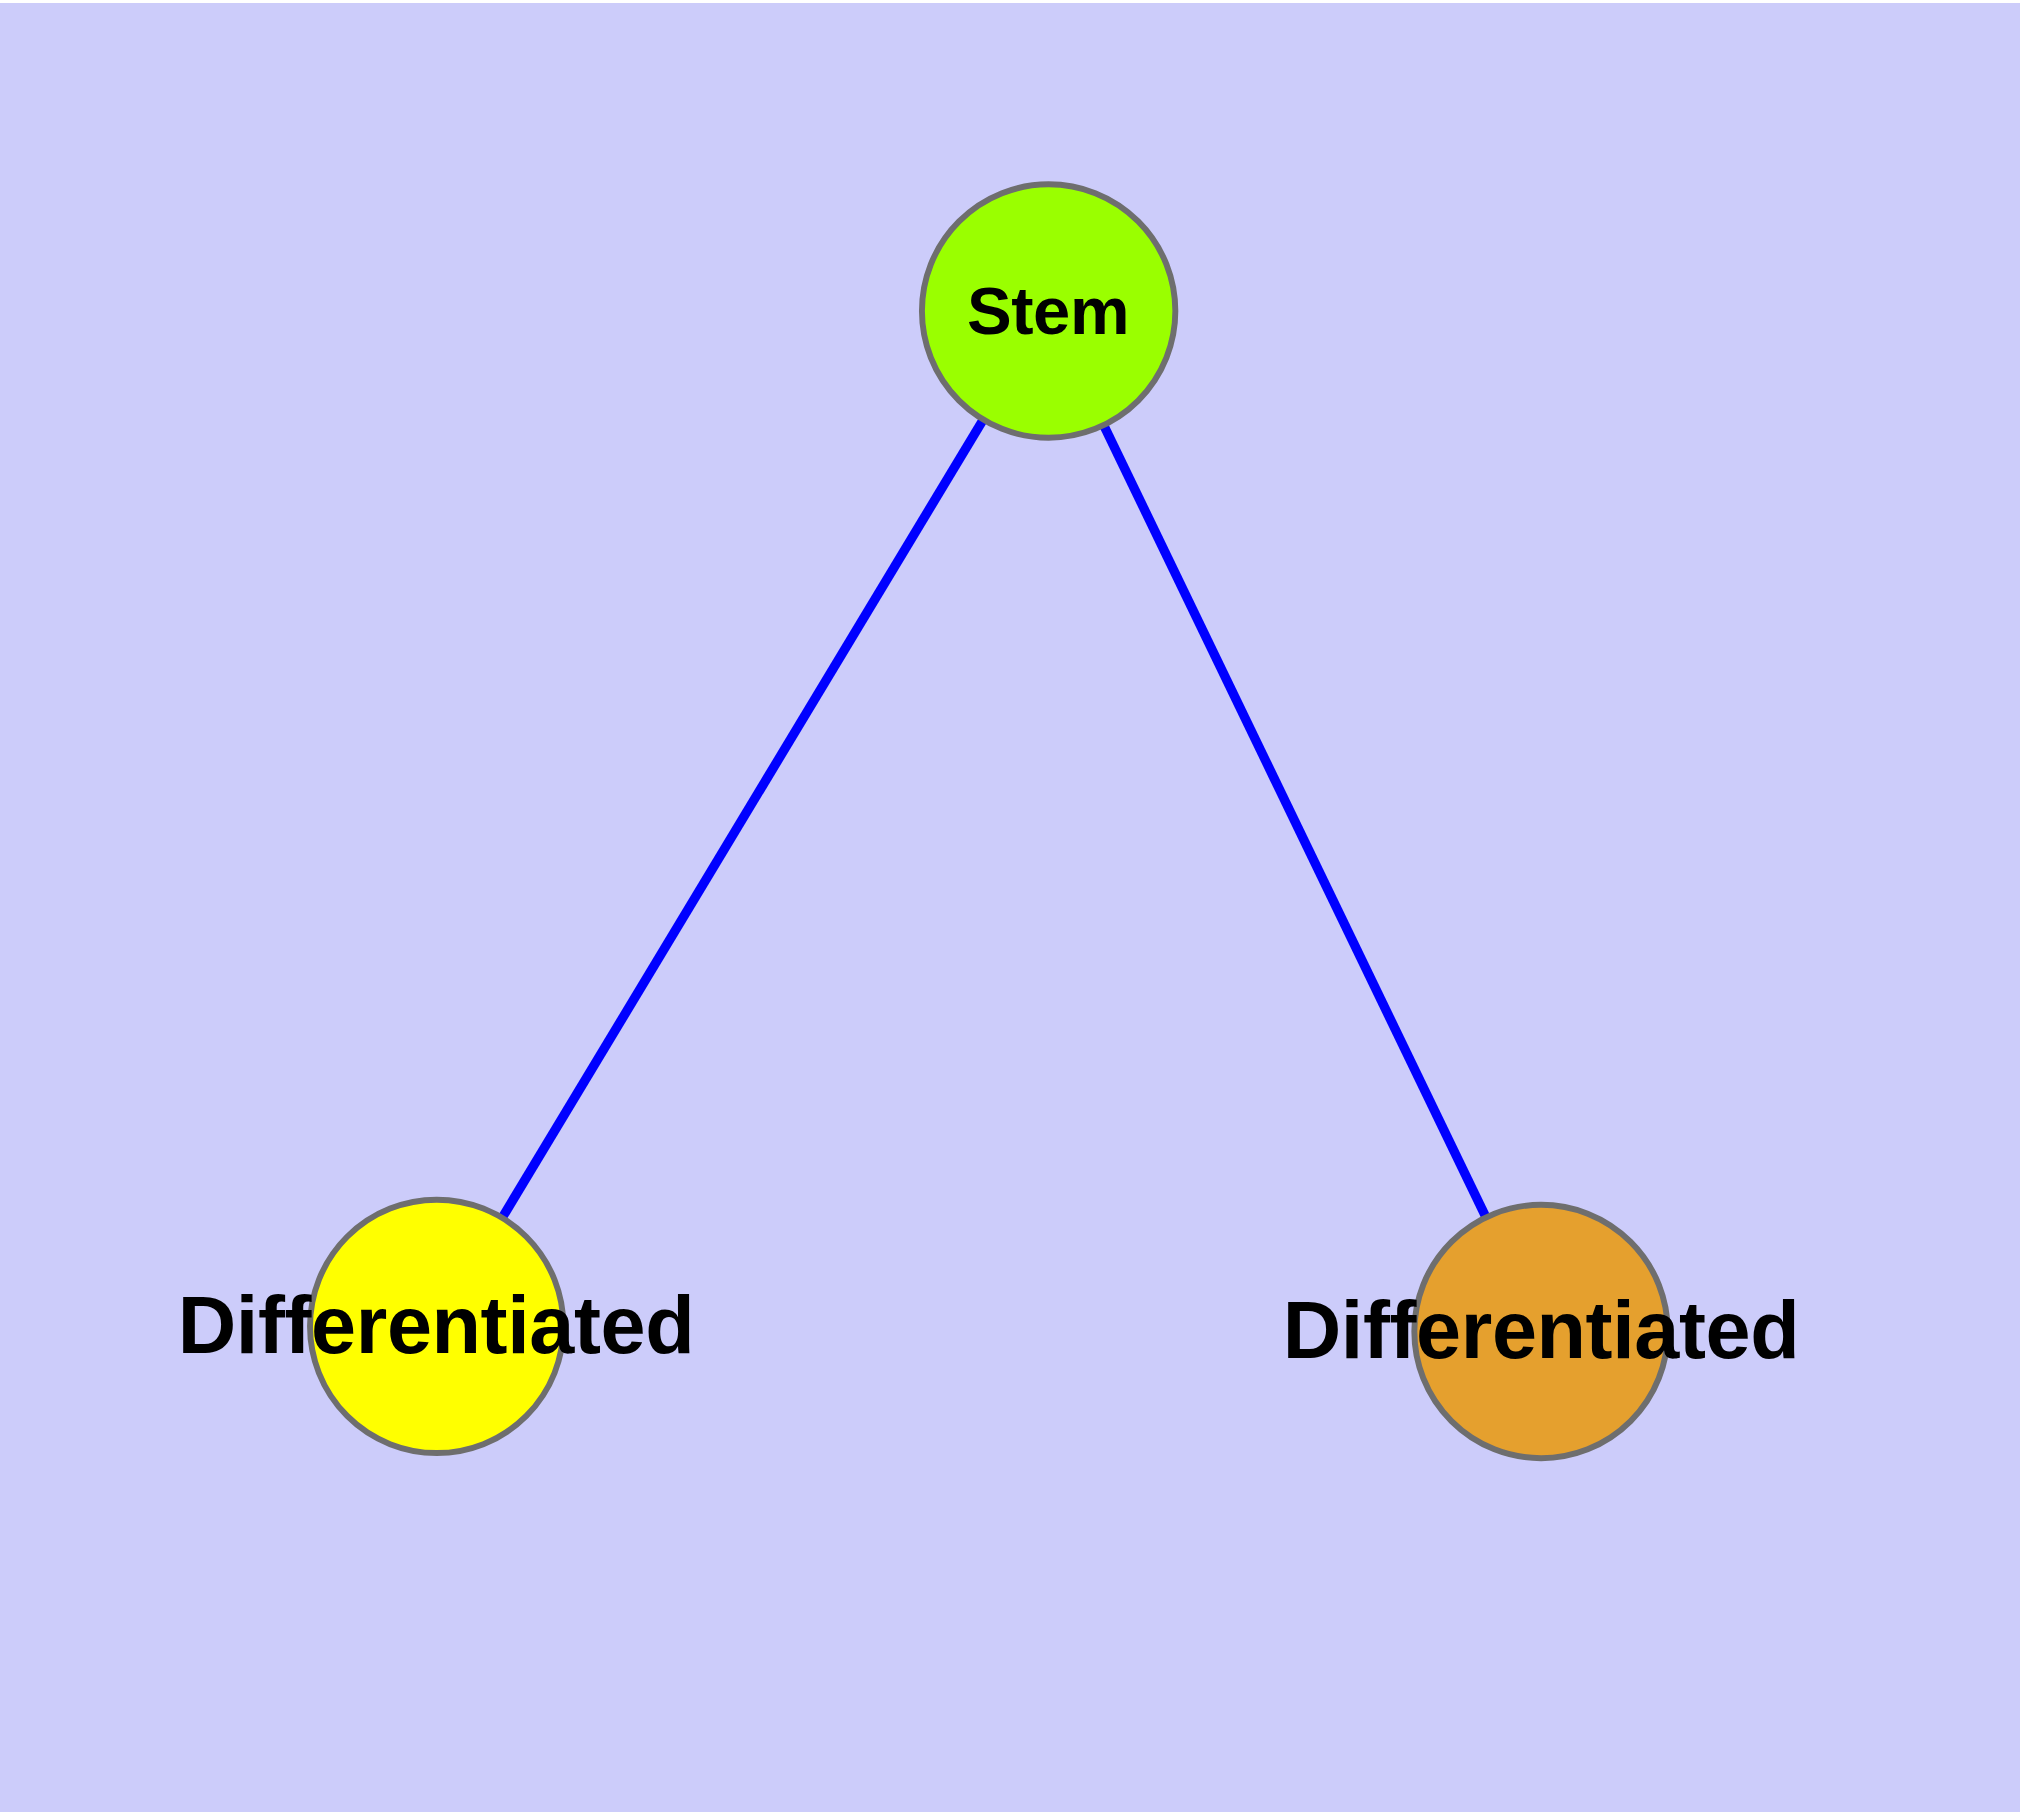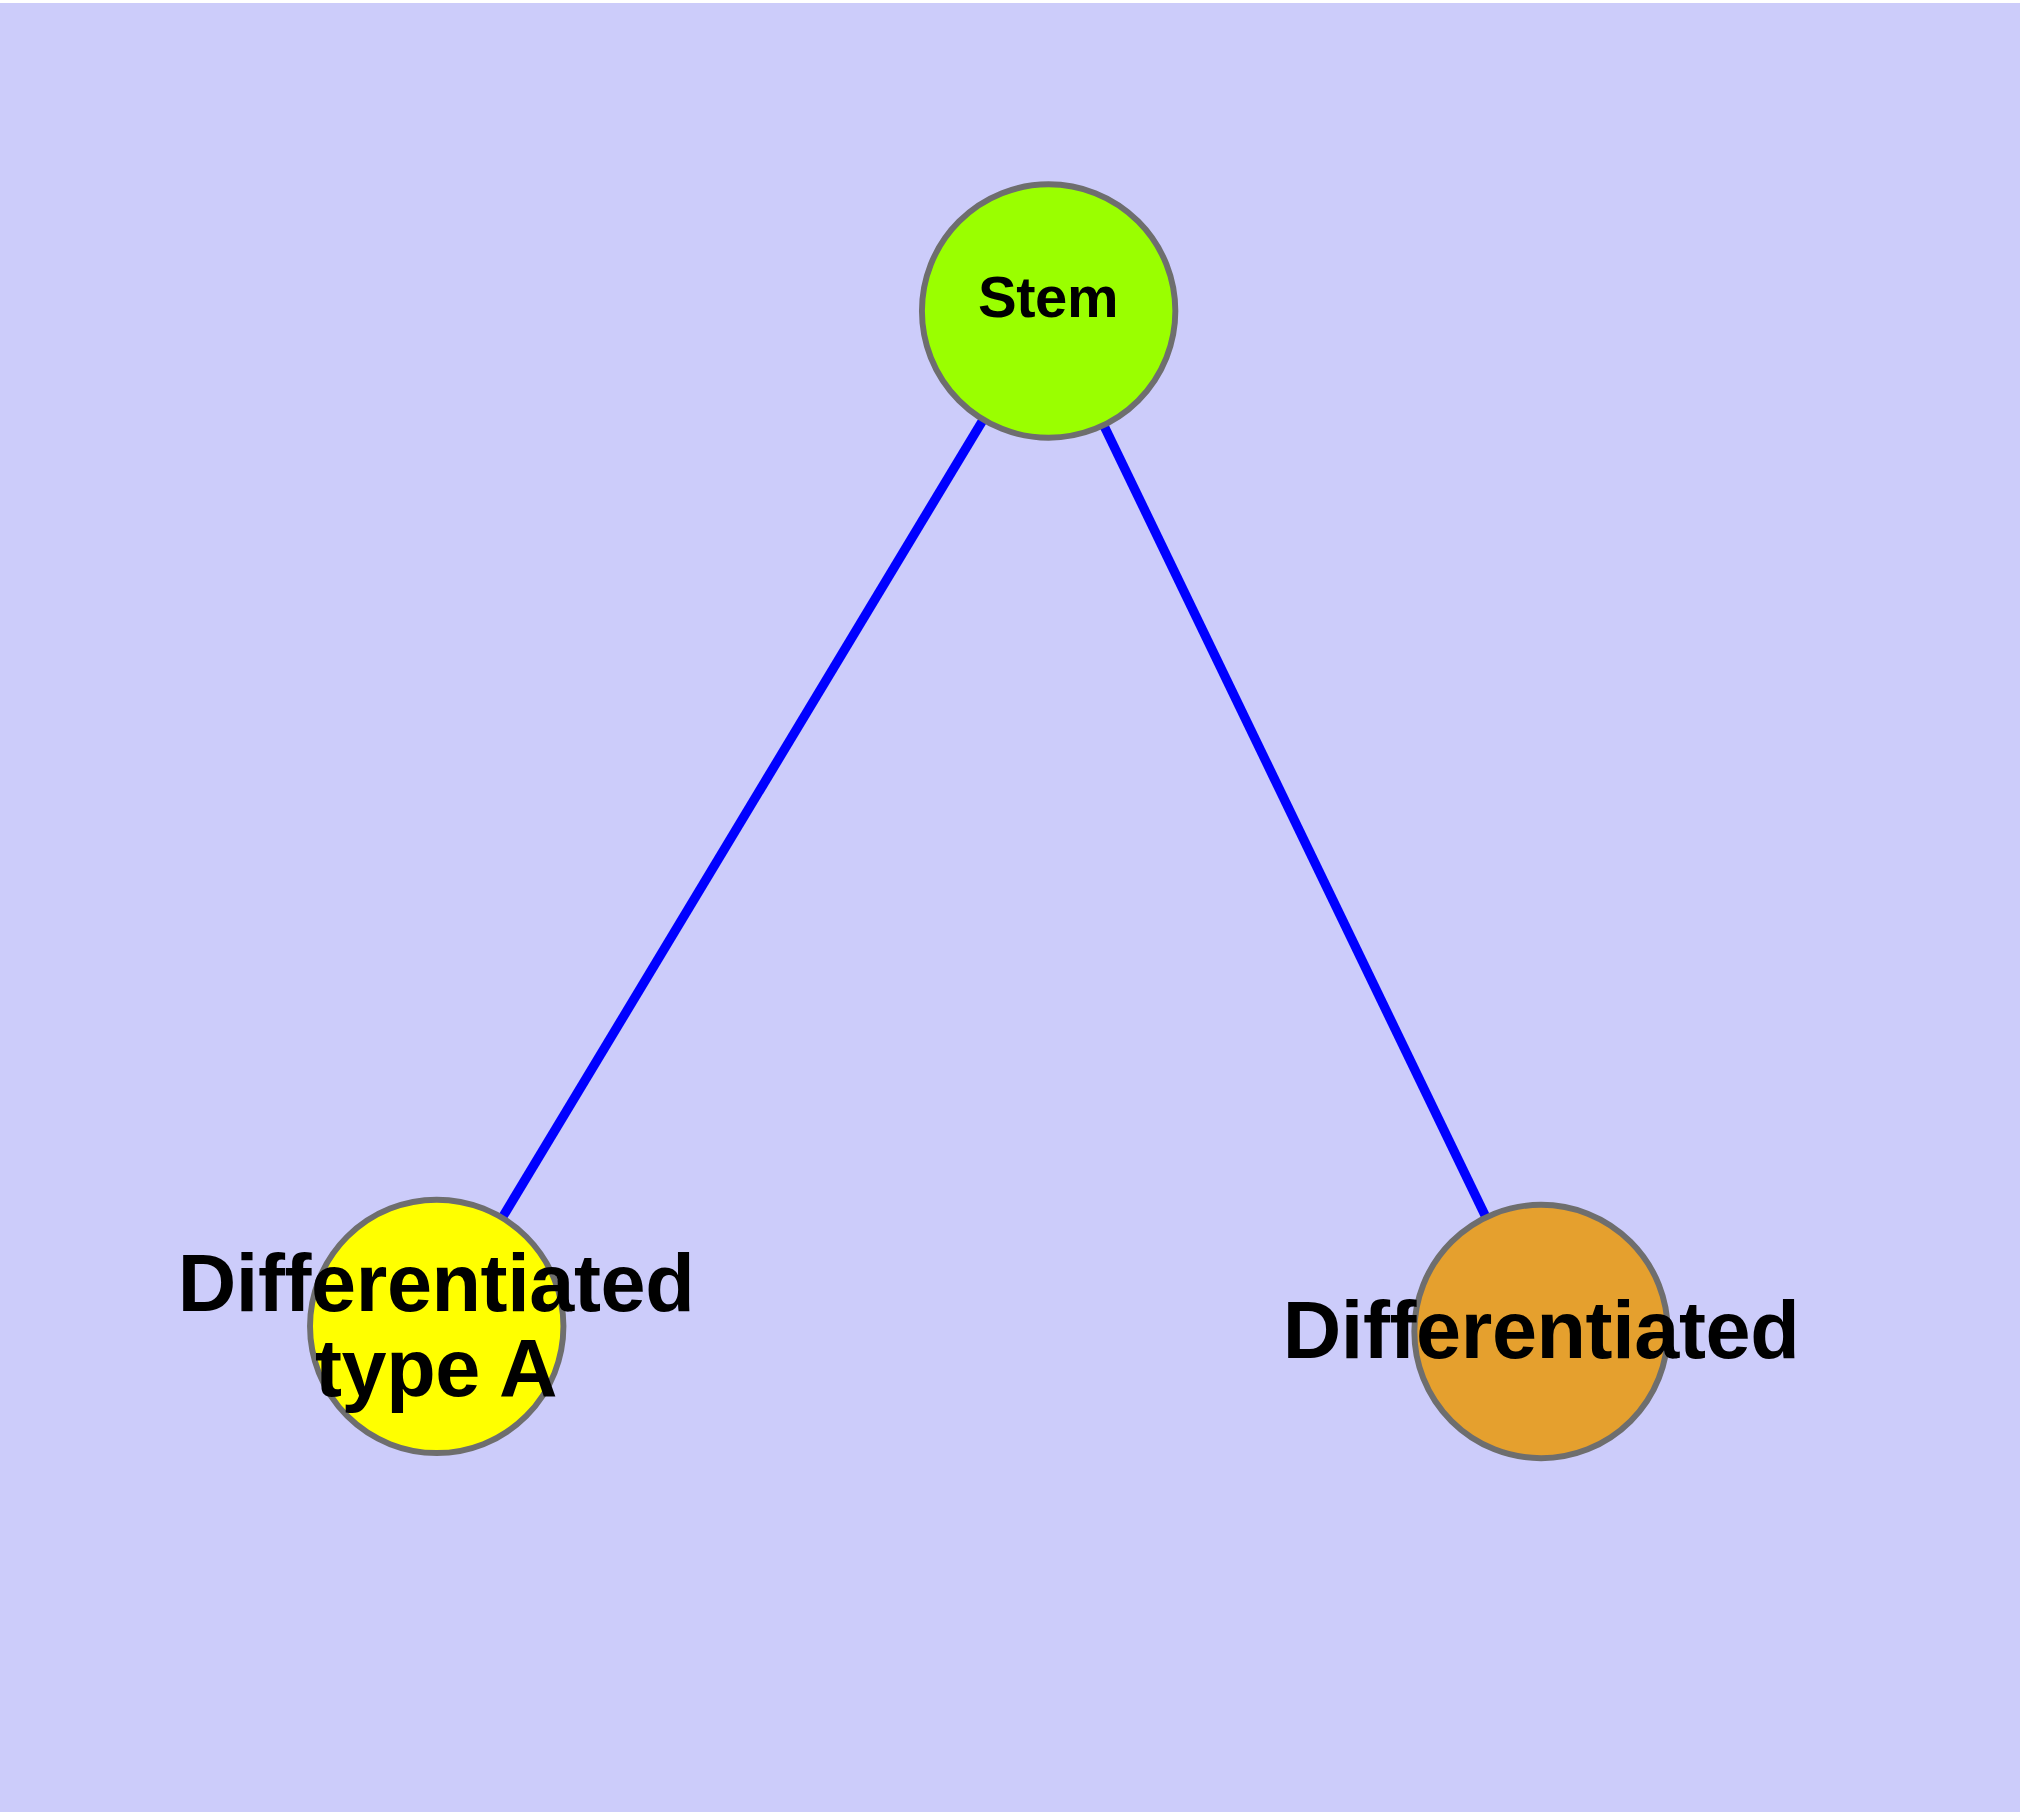--- a/index.html
+++ b/index.html
@@ -57,19 +57,19 @@
         <line x1="1299.1481759363464" y1="495.78899109700694" x2="1755.8518240636536" y2="1442.211008902993" stroke="#0000ff" stroke-width="11" stroke-linecap="butt"></line>
       </g>
     <g id="node-layer">
         <circle cx="1237" cy="367" r="149.5" fill="#9aff00" stroke="#6e6e6e" stroke-width="7"></circle>
         <circle cx="515" cy="1565" r="149.5" fill="#ffff00" stroke="#6e6e6e" stroke-width="7"></circle>
         <circle cx="1818" cy="1571" r="149.5" fill="#e5a02e" stroke="#6e6e6e" stroke-width="7"></circle>
       </g>
   </svg>
 
   <div id="label-layer">
-      <div class="node-label" style="left: 1048px; top: 297px; font-size: 58px; color: rgb(0, 0, 0);"><div>Stem</div></div>
-      <div class="node-label" style="left: 436px; top: 1326px; font-size: 81px; color: rgb(0, 0, 0);"><div>Differentiated</div><div>type A</div></div>
+      <div class="node-label" style="left: 1048px; top: 311px; font-size: 67px; color: rgb(0, 0, 0);"><div>Stem</div></div>
+      <div class="node-label" style="left: 436px; top: 1326px; font-size: 81px; color: rgb(0, 0, 0);"><div>Differentiated</div></div>
       <div class="node-label" style="left: 1541px; top: 1331px; font-size: 81px; color: rgb(0, 0, 0);"><div>Differentiated</div></div>
     </div>
 
 </div>
 
 
 </body></html>

